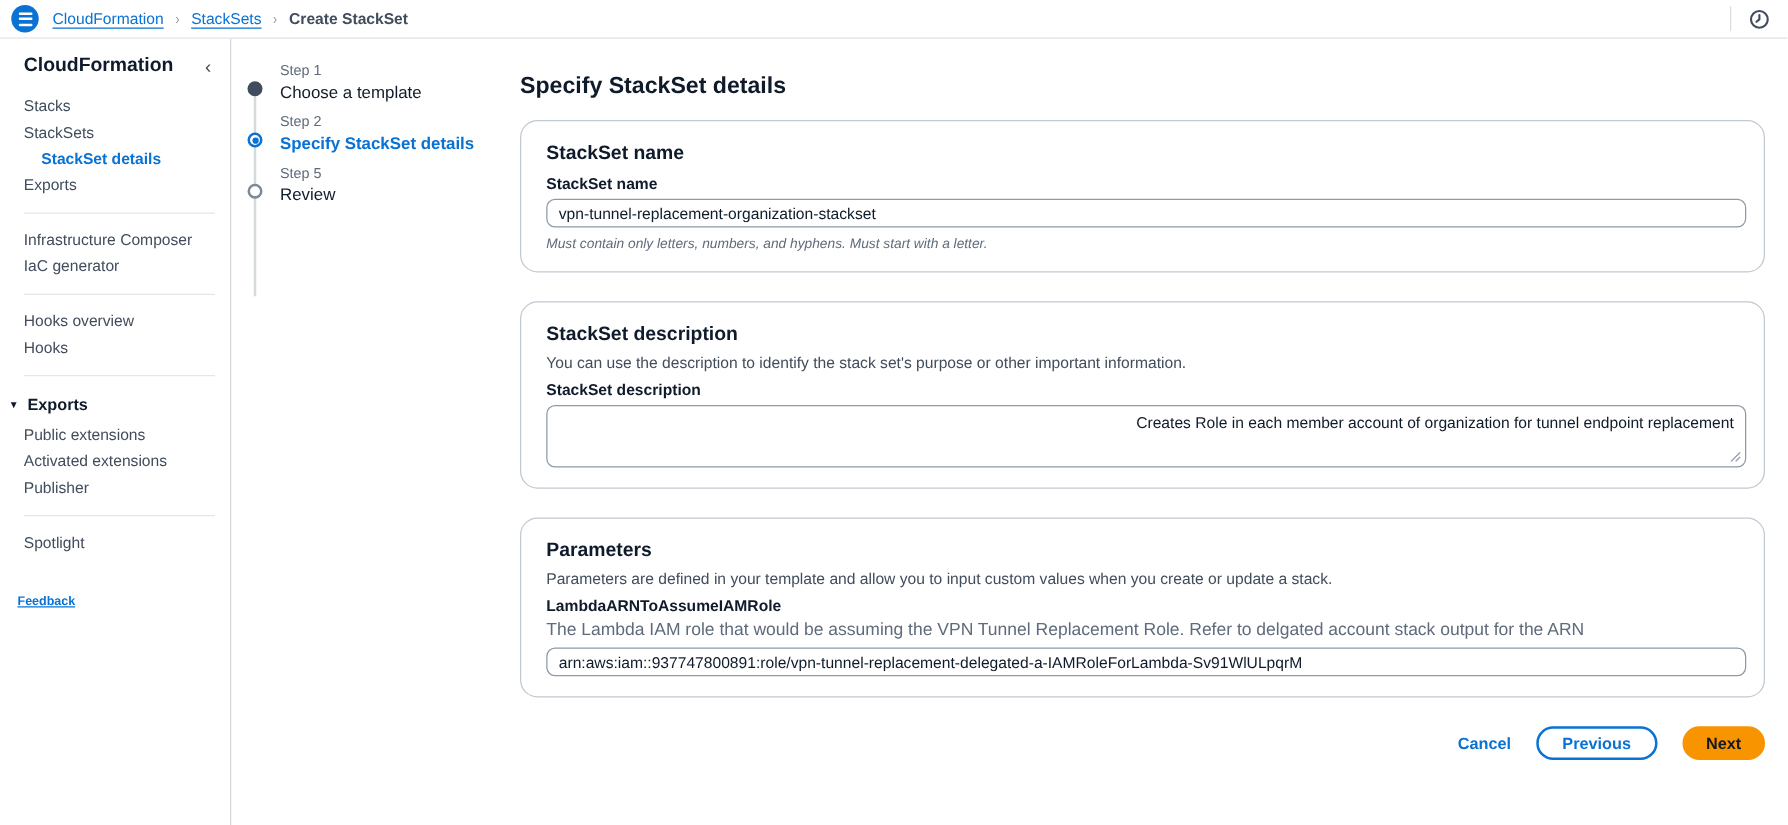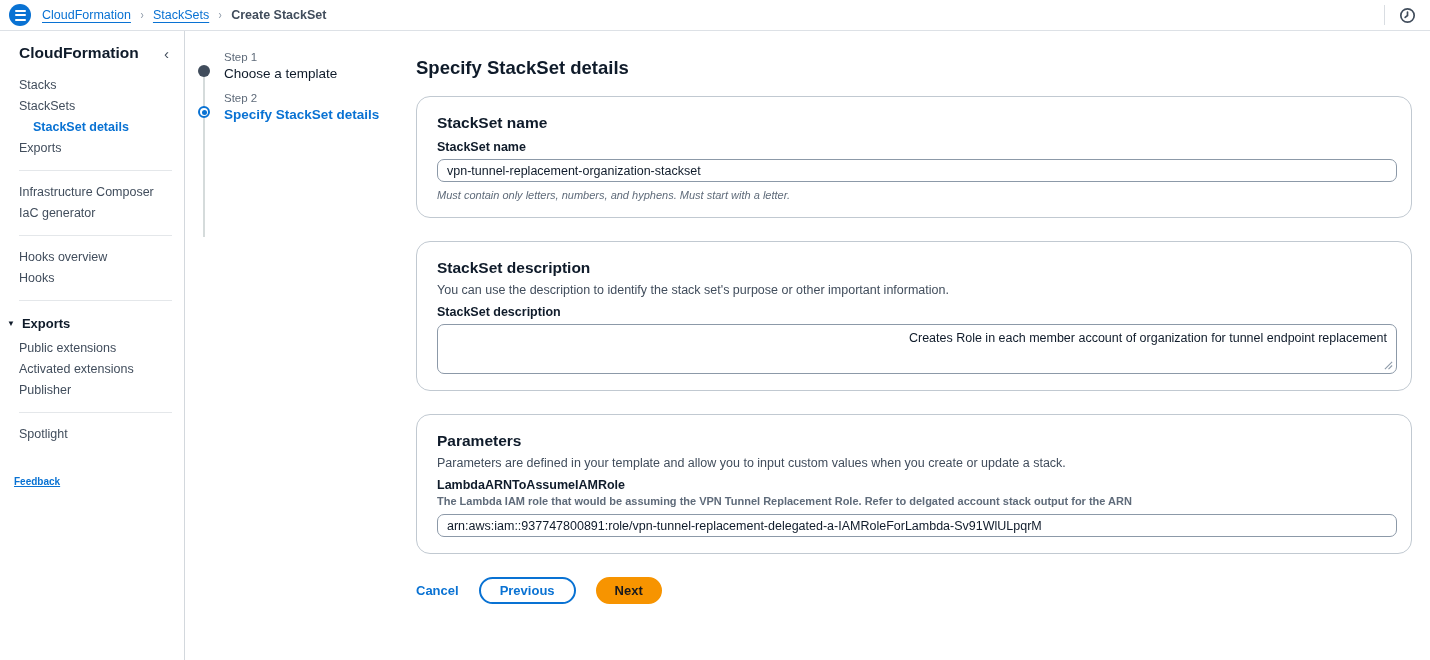--- a/index.html
+++ b/index.html
@@ -52,31 +52,31 @@
   .wstep.current .step-title { color:var(--accent); font-weight:700; }
 
   
   .main { position:absolute; left:416px; top:50px; width:996px; }
   .page-title { font-size:18.5px; font-weight:700; color:var(--dark); margin:7px 0 17px; }
   .card { border:1px solid var(--card-border); border-radius:14px; background:#fff;
     padding:13px 14px 16px 20px; margin-bottom:23px; }
   .card-title { font-size:15.5px; font-weight:700; color:var(--dark); margin:4px 0 6px; }
   .card-sub { font-size:12.5px; color:#414d5c; margin:0 0 6px; }
   .field-label { font-size:12.5px; font-weight:700; color:var(--dark); margin:8px 0 5px; }
-  .field-desc { font-size:11px; color:var(--muted); margin:-2px 0 7px;font-weight:bold; }
+  .field-desc { font-size:14px; color:var(--muted); margin:-2px 0 7px; }
   .text-input { width:100%; height:23px; border:1.5px solid var(--input-border); border-radius:7px;
     padding:0 9px; font-size:12.5px; color:var(--dark); font-family:inherit; background:#fff; outline:none; display:block; }
   .helper { font-size:11px; color:var(--muted); margin-top:7px;font-style:italic; }
   .ta-wrap { position:relative; }
   .text-area { width:100%; height:50px; border:1.5px solid var(--input-border); border-radius:7px;
     padding:5px 9px; font-size:12.5px; color:var(--dark); font-family:inherit; background:#fff; outline:none; resize:none; display:block; line-height:16px;text-align:right; }
   .ta-handle { position:absolute; right:4px; bottom:4px; width:9px; height:9px; cursor:nwse-resize; }
 
   
-  .actions { display:flex; align-items:center; gap:20px; margin-top:17px; }
+  .actions { display:flex; justify-content:flex-end; align-items:center; gap:20px; margin-top:17px; }
   .btn-link { background:none; border:none; color:var(--accent); font-weight:700; font-size:13px; cursor:pointer; font-family:inherit; }
   .btn-normal { background:#fff; border:2px solid var(--accent); color:var(--accent); font-weight:700;
     font-size:13px; border-radius:15px; padding:4px 19px; cursor:pointer; font-family:inherit; }
   .btn-primary { background:var(--orange); border:2px solid var(--orange); color:#16191f; font-weight:700;
     font-size:13px; border-radius:15px; padding:4px 17px; cursor:pointer; font-family:inherit; }
 </style>
 </head>
 <body>
 
 <div class="topbar">
@@ -147,20 +147,25 @@
   </div>
 
   <div class="wstep current">
     <span class="dot"></span>
     <div class="step-label">Step 2</div>
     <div class="step-title">Specify StackSet details</div>
   </div>
 
 
 
+  <div class="wstep upcoming">
+    <span class="dot"></span>
+    <div class="step-label">Step 5</div>
+    <div class="step-title">Review</div>
+  </div>
 </div>
 
 <div class="main">
   <h1 class="page-title">Specify StackSet details</h1>
 
   <div class="card">
     <h2 class="card-title">StackSet name</h2>
     <div class="field-label">StackSet name</div>
     <input class="text-input" type="text" value="vpn-tunnel-replacement-organization-stackset" style="">
     <div class="helper">Must contain only letters, numbers, and hyphens. Must start with a letter.</div>

